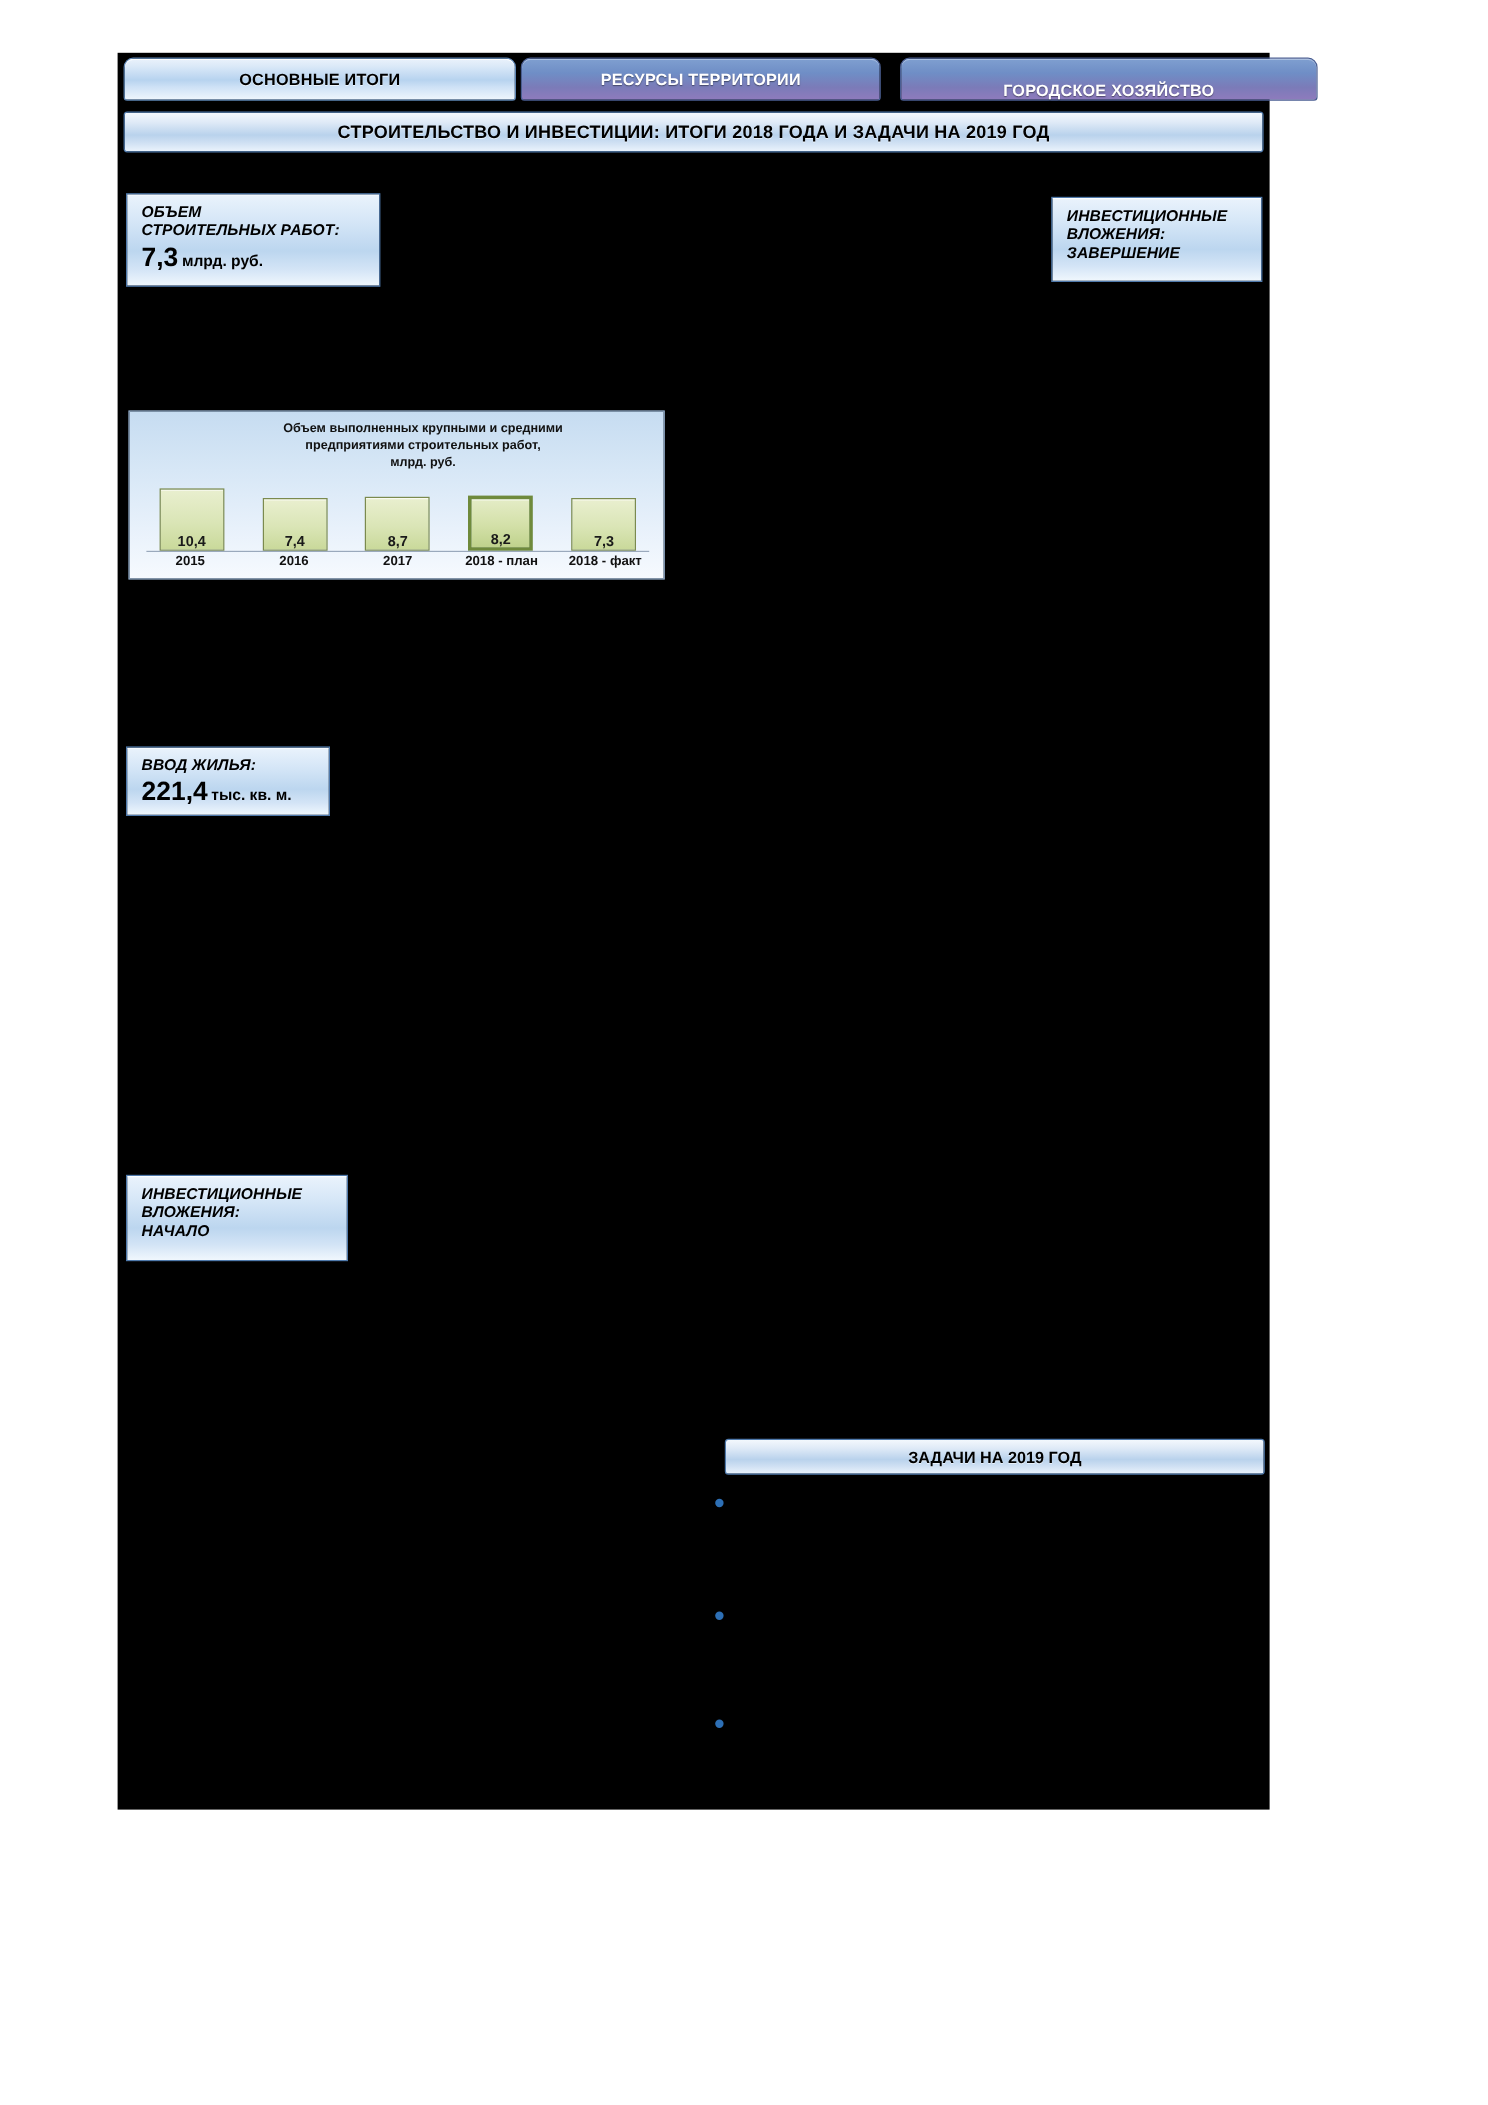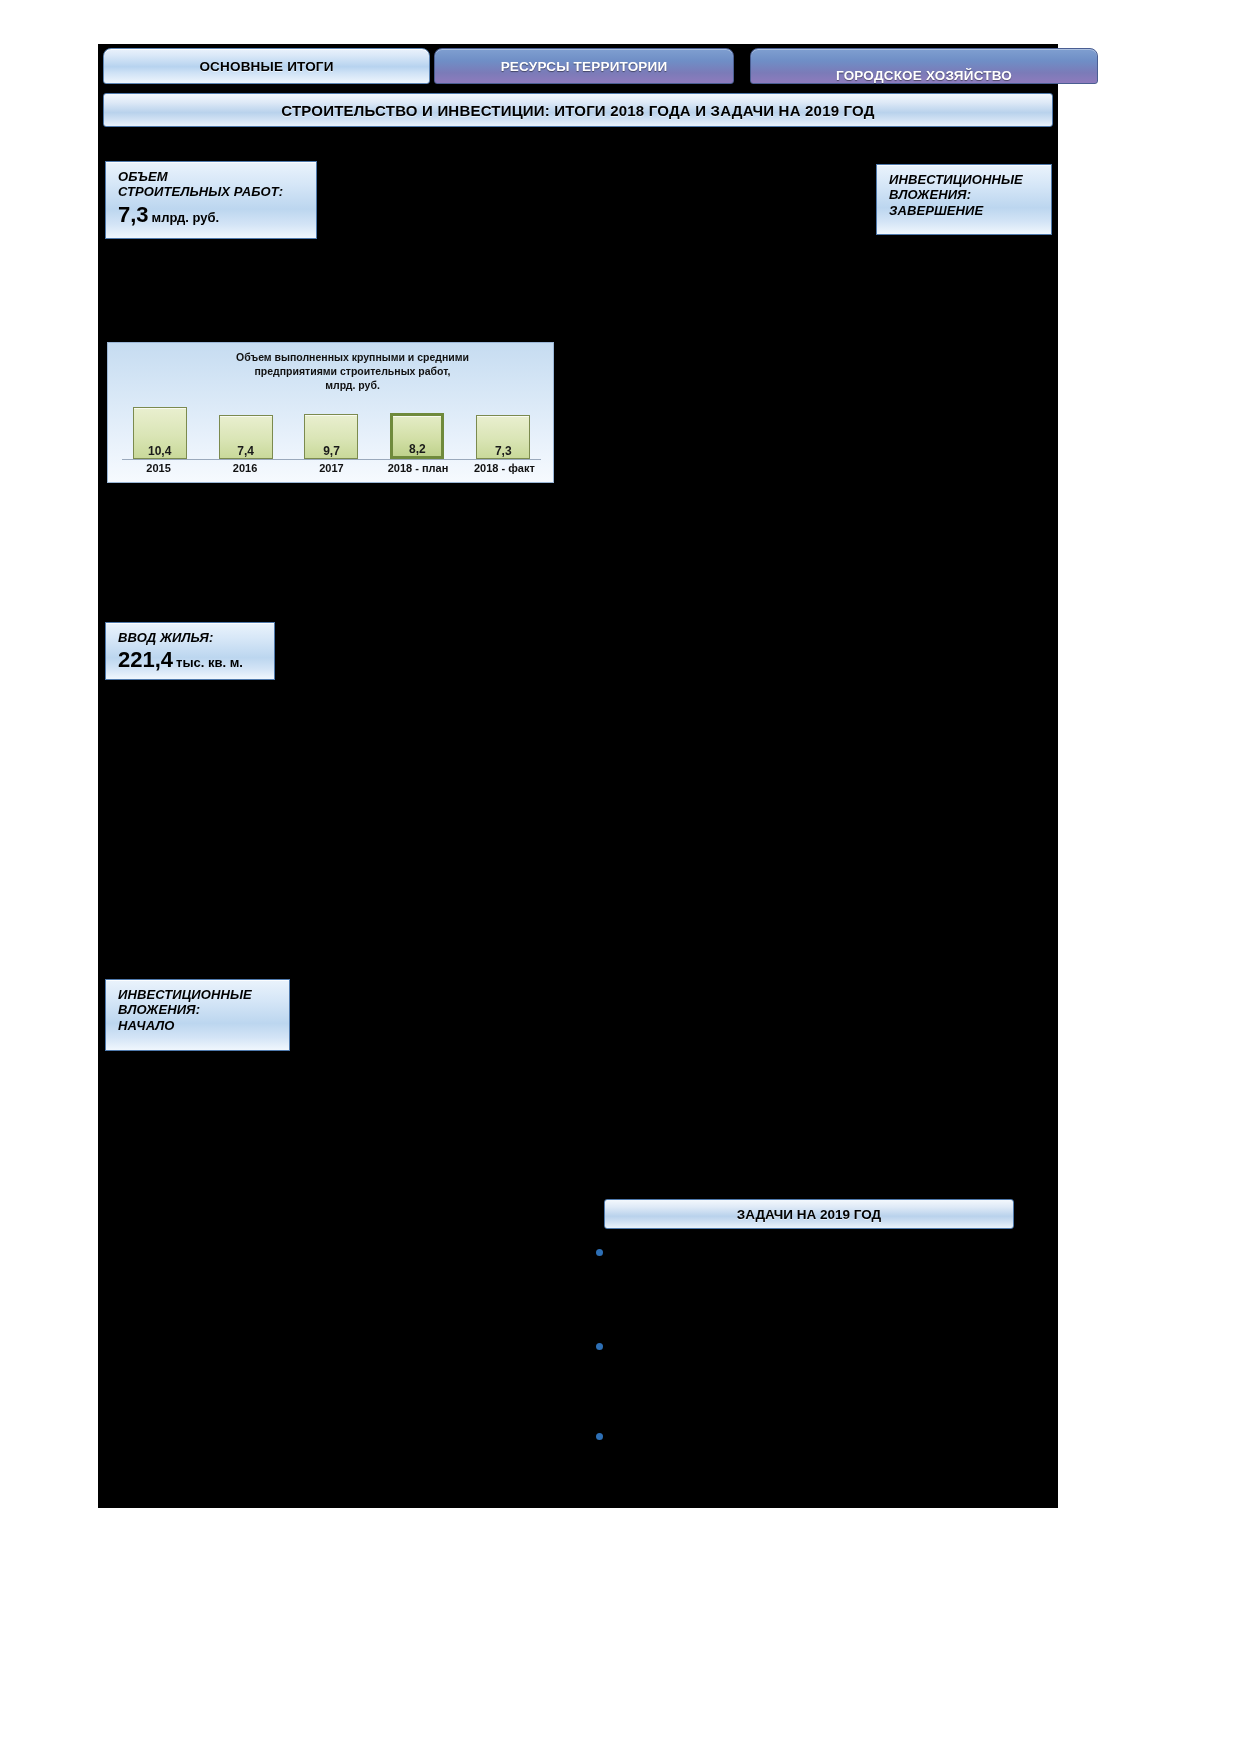--- a/index.html
+++ b/index.html
@@ -214,21 +214,21 @@
     font-weight: bold;
     color: #111111;
     white-space: nowrap;
   }
 
   
   #tasks-banner {
     position: absolute;
     left: 506px;
     top: 1155px;
-    width: 410px;
+    width: 450px;
     height: 30px;
     box-sizing: border-box;
     border: 1px solid #4f79ab;
     border-radius: 3px;
     background: linear-gradient(to bottom,
                 #f3f8fd 0%, #dfeaf7 25%, #b9d2ec 58%,
                 #cfe0f3 78%, #eaf3fc 100%);
     display: flex;
     align-items: center;
     justify-content: center;
@@ -296,21 +296,21 @@
           <span>10,4</span>
         </div>
       </div>
       <div class="bar-col">
         <div class="bar" style="height: 44.5px;">
           <span>7,4</span>
         </div>
       </div>
       <div class="bar-col">
         <div class="bar" style="height: 45.5px;">
-          <span>9,7</span>
+          <span>8,7</span>
         </div>
       </div>
       <div class="bar-col">
         <div class="bar highlight" style="height: 46.5px;">
           <span>8,2</span>
         </div>
       </div>
       <div class="bar-col">
         <div class="bar" style="height: 44.3px;">
           <span>7,3</span>

